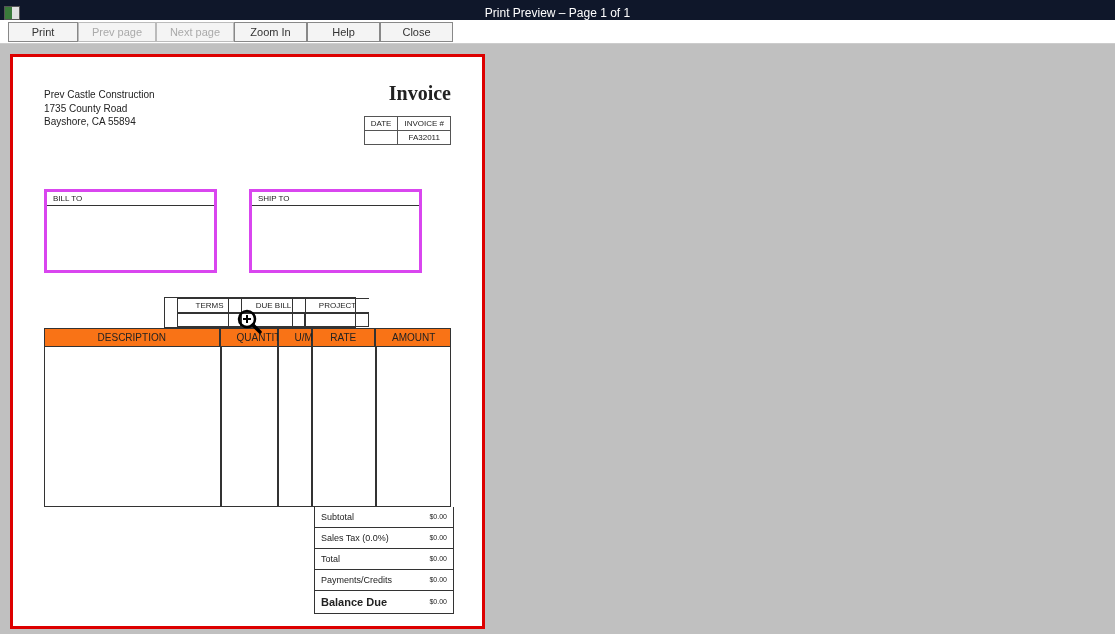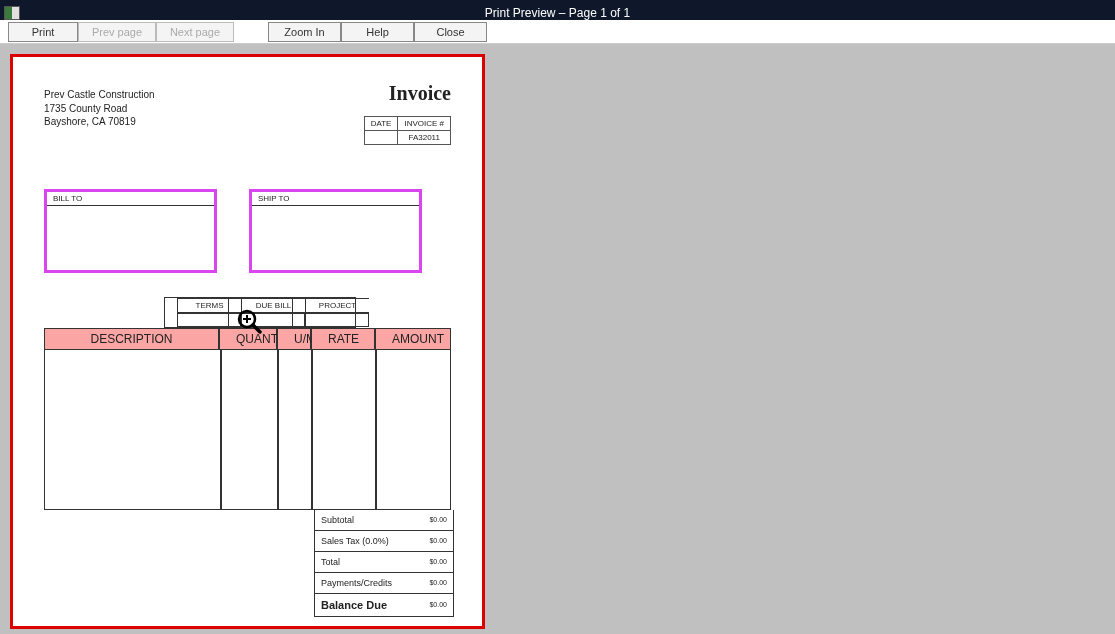--- a/index.html
+++ b/index.html
@@ -6,42 +6,42 @@
   body { font-family: Arial, sans-serif; background: #c0c0c0; width: 1115px; height: 634px; overflow: hidden; font-size: 11px; }
   .title-bar { background: #0f172a; color: #fff; height: 20px; display: flex; align-items: flex-end; position: relative; }
   .title-bar .icon { width: 16px; height: 14px; background: linear-gradient(to right, #3a7a3a 50%, #e0e0e0 50%); margin-left: 4px; border: 1px solid #555; }
   .title-bar .title { position: absolute; left: 50%; transform: translateX(-50%); font-size: 12px; }
   .toolbar { background: #fff; height: 24px; display: flex; align-items: center; padding-left: 8px; border-bottom: 1px solid #ccc; }
   .tb-btn { border: 1px solid #888; background: #f4f4f4; height: 20px; display: flex; align-items: center; justify-content: center; font-size: 11px; margin-right: 0px; cursor: pointer; color: #333; }
   .tb-btn.disabled { color: #aaa; cursor: default; border-color: #bbb; }
   .tb-print { width: 70px; }
   .tb-prev { width: 78px; }
   .tb-next { width: 78px; }
-  .tb-zoom { width: 73px; margin-left: 34px; }
+  .tb-zoom { width: 73px; }
   .tb-help { width: 73px; }
   .tb-close { width: 73px; }
   .preview-area { position: absolute; top: 44px; left: 0; right: 0; bottom: 0; background: #c0c0c0; }
   .page-wrap { position: absolute; left: 10px; top: 10px; width: 475px; height: 575px; border: 3px solid #d00; background: #fff; }
   .page { position: absolute; inset: 1px; background: #fff; padding: 30px 30px 10px 30px; font-size: 10px; color: #222; }
   .company { font-size: 10px; line-height: 1.35; }
   .doc-title { position: absolute; right: 30px; top: 24px; font-size: 20px; font-weight: bold; font-family: "Times New Roman", serif; }
   .meta-table { position: absolute; right: 30px; top: 58px; border-collapse: collapse; font-size: 8px; }
   .meta-table td, .meta-table th { border: 1px solid #555; padding: 2px 6px; text-align: center; }
   .meta-table th { font-weight: normal; }
   .addr-boxes { display: flex; gap: 32px; margin-top: 60px; }
   .addr-box { border: 3px solid #d946ef; width: 173px; }
   .addr-label { border-bottom: 1px solid #333; padding: 2px 6px; font-size: 8px; }
   .addr-body { height: 64px; }
   .terms-row { display: flex; margin-top: 24px; margin-left: 120px; }
   .terms-row div { border: 1px solid #333; width: 64px; font-size: 8px; text-align: center; border-right: none; }
   .terms-row div:last-child { border-right: 1px solid #333; }
   .terms-row .lbl { padding: 2px 0; }
   .terms-row .val { height: 14px; border-top: 1px solid #333; }
   .line-items { display: flex; margin-top: 0; }
-  .line-items .col { border: 1px solid #333; background: #fca5a5; font-size: 12px; text-align: center; padding: 3px 16px; }
+  .line-items .col { border: 1px solid #333; background: #f97316; font-size: 10px; text-align: center; padding: 3px 16px; }
   .col-desc { width: 178px; border-right: none; }
   .col-qty { width: 58px; border-right: none; }
   .col-um { width: 34px; border-right: none; }
   .col-rate { width: 64px; border-right: none; }
   .col-amt { width: 76px; }
   .line-body { display: flex; height: 160px; }
   .line-body > div { border: 1px solid #333; border-top: none; }
   .summary { margin-left: 270px; width: 140px; border: 1px solid #333; border-top: none; }
   .summary-row { display: flex; justify-content: space-between; align-items: center; border-bottom: 1px solid #333; padding: 5px 6px; font-size: 9px; }
   .summary-row:last-child { border-bottom: none; }
@@ -68,21 +68,21 @@
   <div class="tb-btn tb-close">Close</div>
 </div>
 
 <div class="preview-area">
   <div class="page-wrap">
     <div class="page">
 
       <div class="company">
         <div>Prev Castle Construction</div>
         <div>1735 County Road</div>
-        <div>Bayshore, CA 70819</div>
+        <div>Bayshore, CA 55894</div>
       </div>
 
       <div class="doc-title">Invoice</div>
 
       <table class="meta-table">
         <tbody>
             <tr>
           <th>DATE</th>
           <th>INVOICE #</th>
         </tr>

